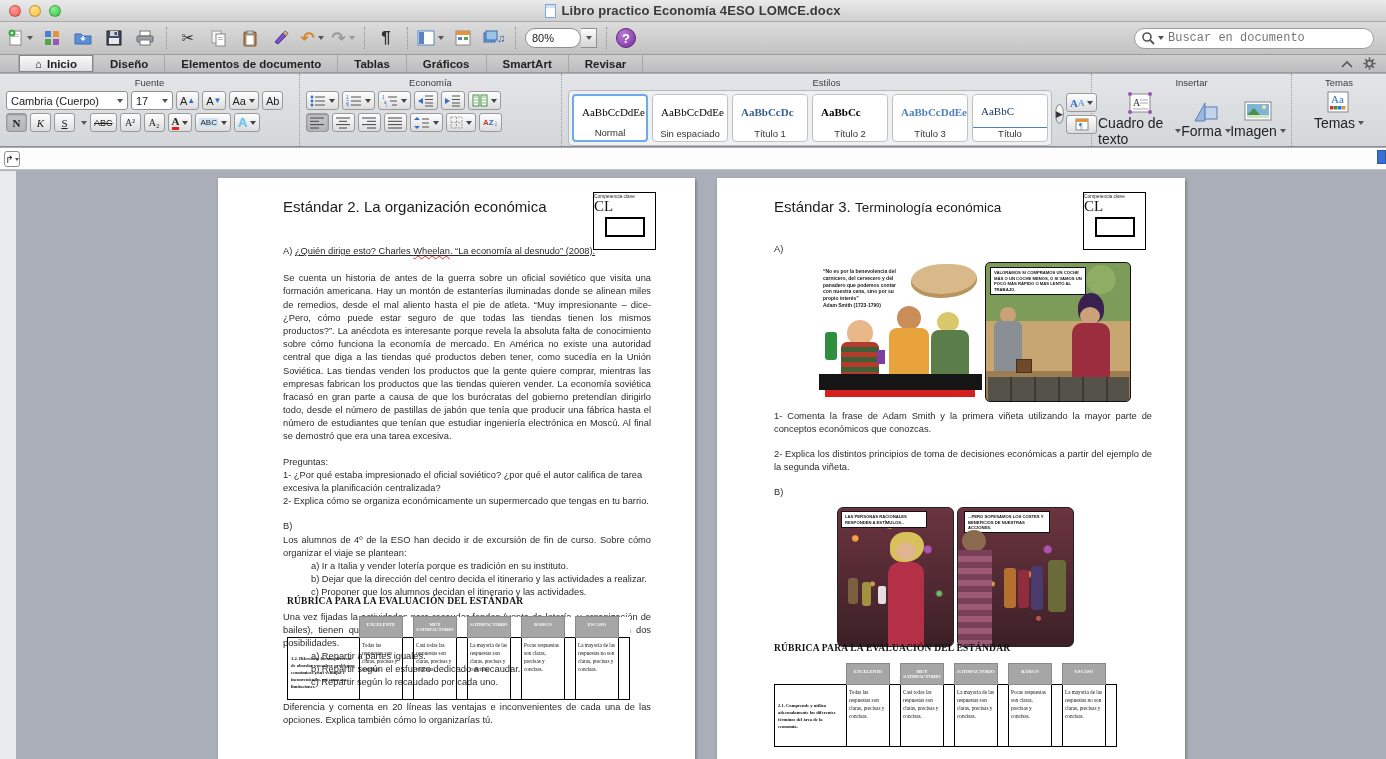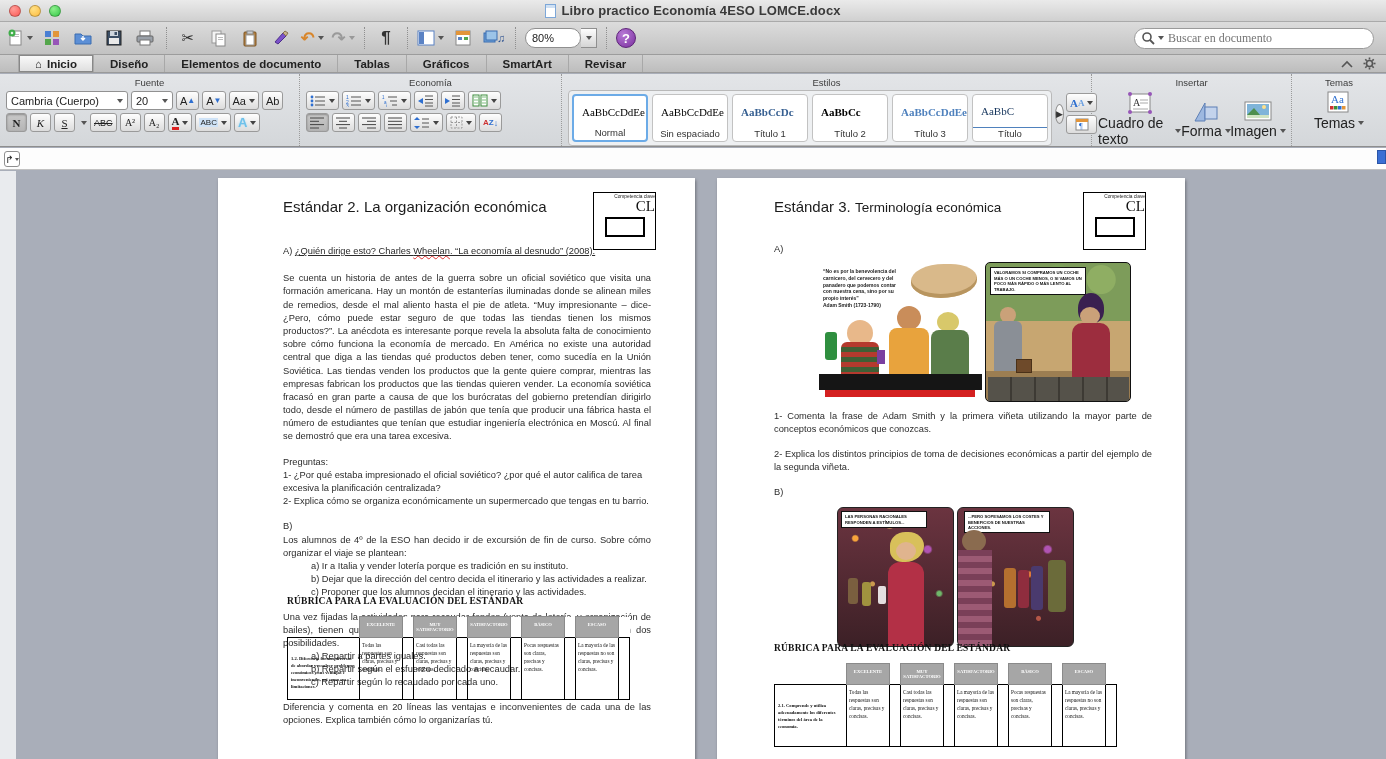--- a/index.html
+++ b/index.html
@@ -37,21 +37,21 @@
     padding-left:6px; }
   .zoombtn { width:16px; height:20px; background:linear-gradient(#fdfdfd,#d5d5d5);
     border:1px solid #8f8f8f; border-left:none; display:flex; align-items:center; justify-content:center; }
   .helpbtn { width:20px; height:20px; border-radius:50%;
     background:radial-gradient(circle at 35% 30%,#b77ad6,#7b2f9e); color:#fff;
     font-weight:bold; font-size:13px; display:flex; align-items:center; justify-content:center;
     border:1px solid #5d2378; }
   .searchwrap { margin-left:auto; margin-right:4px; width:240px; height:21px; background:#fff;
     border:1px solid #9a9a9a; border-radius:11px; display:flex; align-items:center; padding:0 6px; }
   .searchwrap input { border:none; outline:none; flex:1; font-size:12px; color:#444;
-    font-family:Liberation Serif, serif; background:transparent; }
+    font-family:Liberation Mono, monospace; background:transparent; }
 
   
   .tabbar { position:absolute; left:0; top:55px; width:100%; height:18px;
     background:linear-gradient(#cfcfcf,#bdbdbd); border-bottom:1px solid #9a9a9a;
     display:flex; align-items:stretch; font-size:11.5px; color:#222; }
   .rtab { padding:0 16px; display:flex; align-items:center; gap:5px;
     border-right:1px solid #a8a8a8; font-weight:bold; }
   .rtab.first{ border-left:1px solid #a8a8a8; margin-left:18px; }
   .rtab.active { background:linear-gradient(#fbfbfb,#dedede); box-shadow:inset 0 0 0 1px #888; }
   .tabbar-right { margin-left:auto; display:flex; align-items:center; gap:10px; padding-right:10px; }
@@ -122,21 +122,21 @@
   .doc-title-b { font-size:13.5px; }
   .doc-text { font-size:9.3px; line-height:1.42; color:#2b2b2b; }
   .just { text-align:justify; }
   .uline { text-decoration:underline; }
   .wavy { text-decoration:underline wavy #e03030; }
   .textcol1 { position:absolute; left:65px; top:20px; width:368px; }
   .textcol2 { position:absolute; left:57px; top:20px; width:378px; }
   .indent { padding-left:28px; }
 
   .compbox { position:absolute; width:63px; height:58px; border:1px solid #000;
-    background:#fff; text-align:right; }
+    background:#fff; text-align:left; }
   .compbox .clabel { font-size:4.8px; color:#222; padding-top:1px; }
   .compbox .ccode { font-family:"Liberation Serif",serif; font-size:15px; color:#111; line-height:1.05; }
   .compbox .cinner { width:40px; height:20px; border:2px solid #000; margin:2px auto 0 auto; }
 
   
   .rubric { position:absolute; }
   .rubric h4 { font-family:"Liberation Serif",serif; font-size:9.5px; color:#111;
     letter-spacing:.2px; margin-bottom:10px; }
   table.rub { border-collapse:collapse; table-layout:fixed; }
   table.rub td { vertical-align:top; }
@@ -366,21 +366,21 @@
   <div class="ribbon">
 
     <div class="rgroup" style="left:0;width:300px">
       <div class="rgroup-label">Fuente</div>
       <div class="rrow">
         <div class="combo" style="width:122px">
             <span>Cambria (Cuerpo)</span>
             <span class="dar"></span>
           </div>
         <div class="combo" style="width:42px">
-            <span>20</span>
+            <span>17</span>
             <span class="dar"></span>
           </div>
         <div class="rbtn">
             <span>A</span>
             <span style="color:#2e6fd0;font-size:8px">▲</span>
           </div>
         <div class="rbtn">
             <span>A</span>
             <span style="color:#2e6fd0;font-size:8px">▼</span>
           </div>

